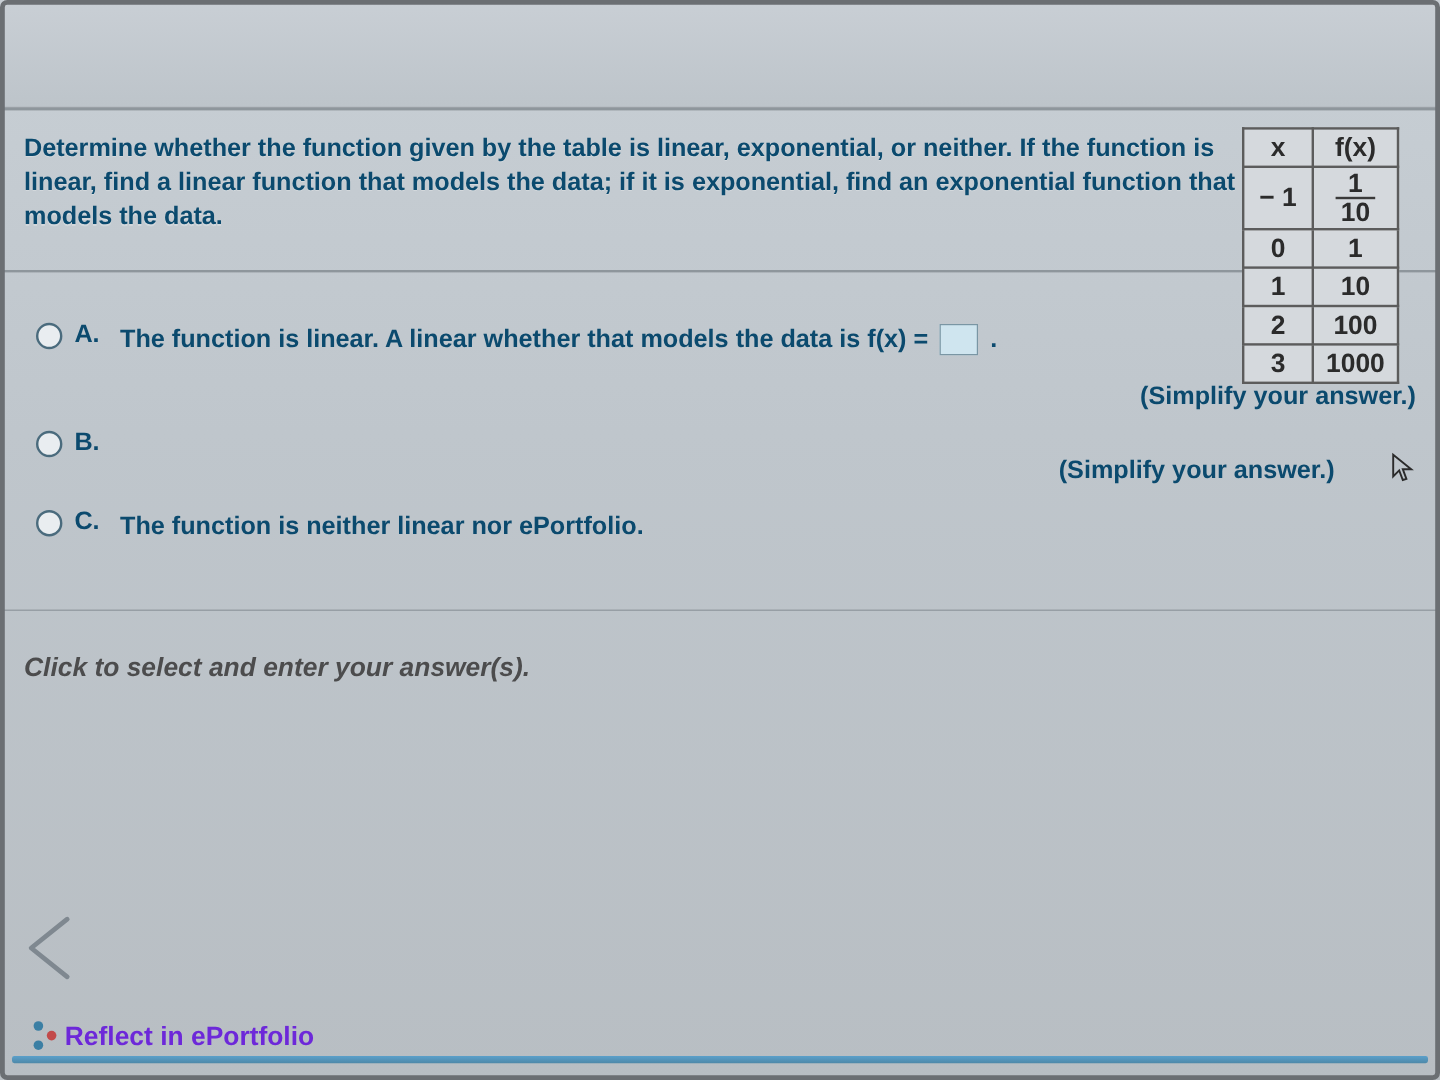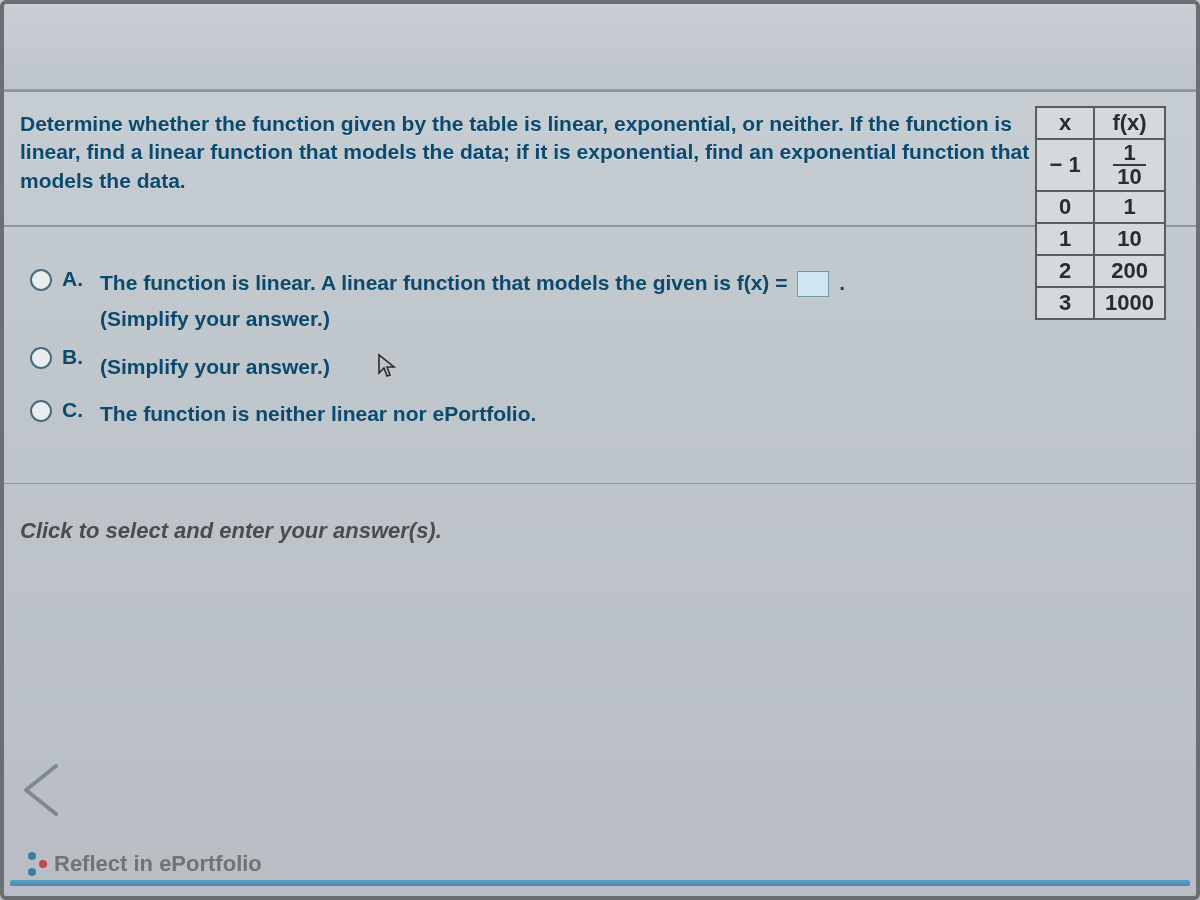--- a/index.html
+++ b/index.html
@@ -84,22 +84,23 @@
   }
   .choice-letter {
     font-weight: bold;
     margin-right: 10px;
     min-width: 28px;
   }
   .choice-body { flex: 1; }
   .choice-line { line-height: 1.5; }
   .simplify {
     display: block;
-    margin-top: 8px;
-    font-weight: 600;
+    margin-top: 20px;
+    font-weight: 600;
+    text-align: right;
   }
   .answer-box {
     display: inline-block;
     width: 32px; height: 26px;
     background: #cfe5ef;
     border: 1px solid #7a96a4;
     vertical-align: middle;
     margin: 0 4px;
   }
   .cursor-icon {
@@ -117,24 +118,23 @@
     font-weight: 600;
     opacity: 0.9;
   }
   .footer {
     position: absolute;
     left: 0; right: 0; bottom: 10px;
     padding: 10px 20px 10px 28px;
   }
   .footer-link {
     display: inline-flex;
-    align-items: center;
     gap: 10px;
     font-size: 22px;
-    color: #737373;
+    color: #6d28d9;
     font-weight: 600;
   }
   .eportfolio-icon {
     width: 16px; height: 24px;
     position: relative;
   }
   .eportfolio-icon .dot {
     position: absolute; width: 8px; height: 8px; border-radius: 50%;
   }
   .eportfolio-icon .d1 { left: 0; top: 0; background: #3b7fa4; }
@@ -183,38 +183,38 @@
       <tr>
         <td>0</td>
         <td>1</td>
       </tr>
       <tr>
         <td>1</td>
         <td>10</td>
       </tr>
       <tr>
         <td>2</td>
-        <td>200</td>
+        <td>100</td>
       </tr>
       <tr>
         <td>3</td>
         <td>1000</td>
       </tr>
     </tbody>
       </table>
   </div>
 
   <div class="answers-block">
 
     <div class="choice">
       <span class="radio"></span>
       <span class="choice-letter">A.</span>
       <span class="choice-body">
         <span class="choice-line">
-          <span>The function is linear. A linear function that models the given is f(x) =</span>
+          <span>The function is linear. A linear whether that models the data is f(x) =</span>
           <span class="answer-box"></span>
           <span>.</span>
         </span>
         <span class="simplify">(Simplify your answer.)</span>
       </span>
     </div>
 
     <div class="choice">
       <span class="radio"></span>
       <span class="choice-letter">B.</span>

